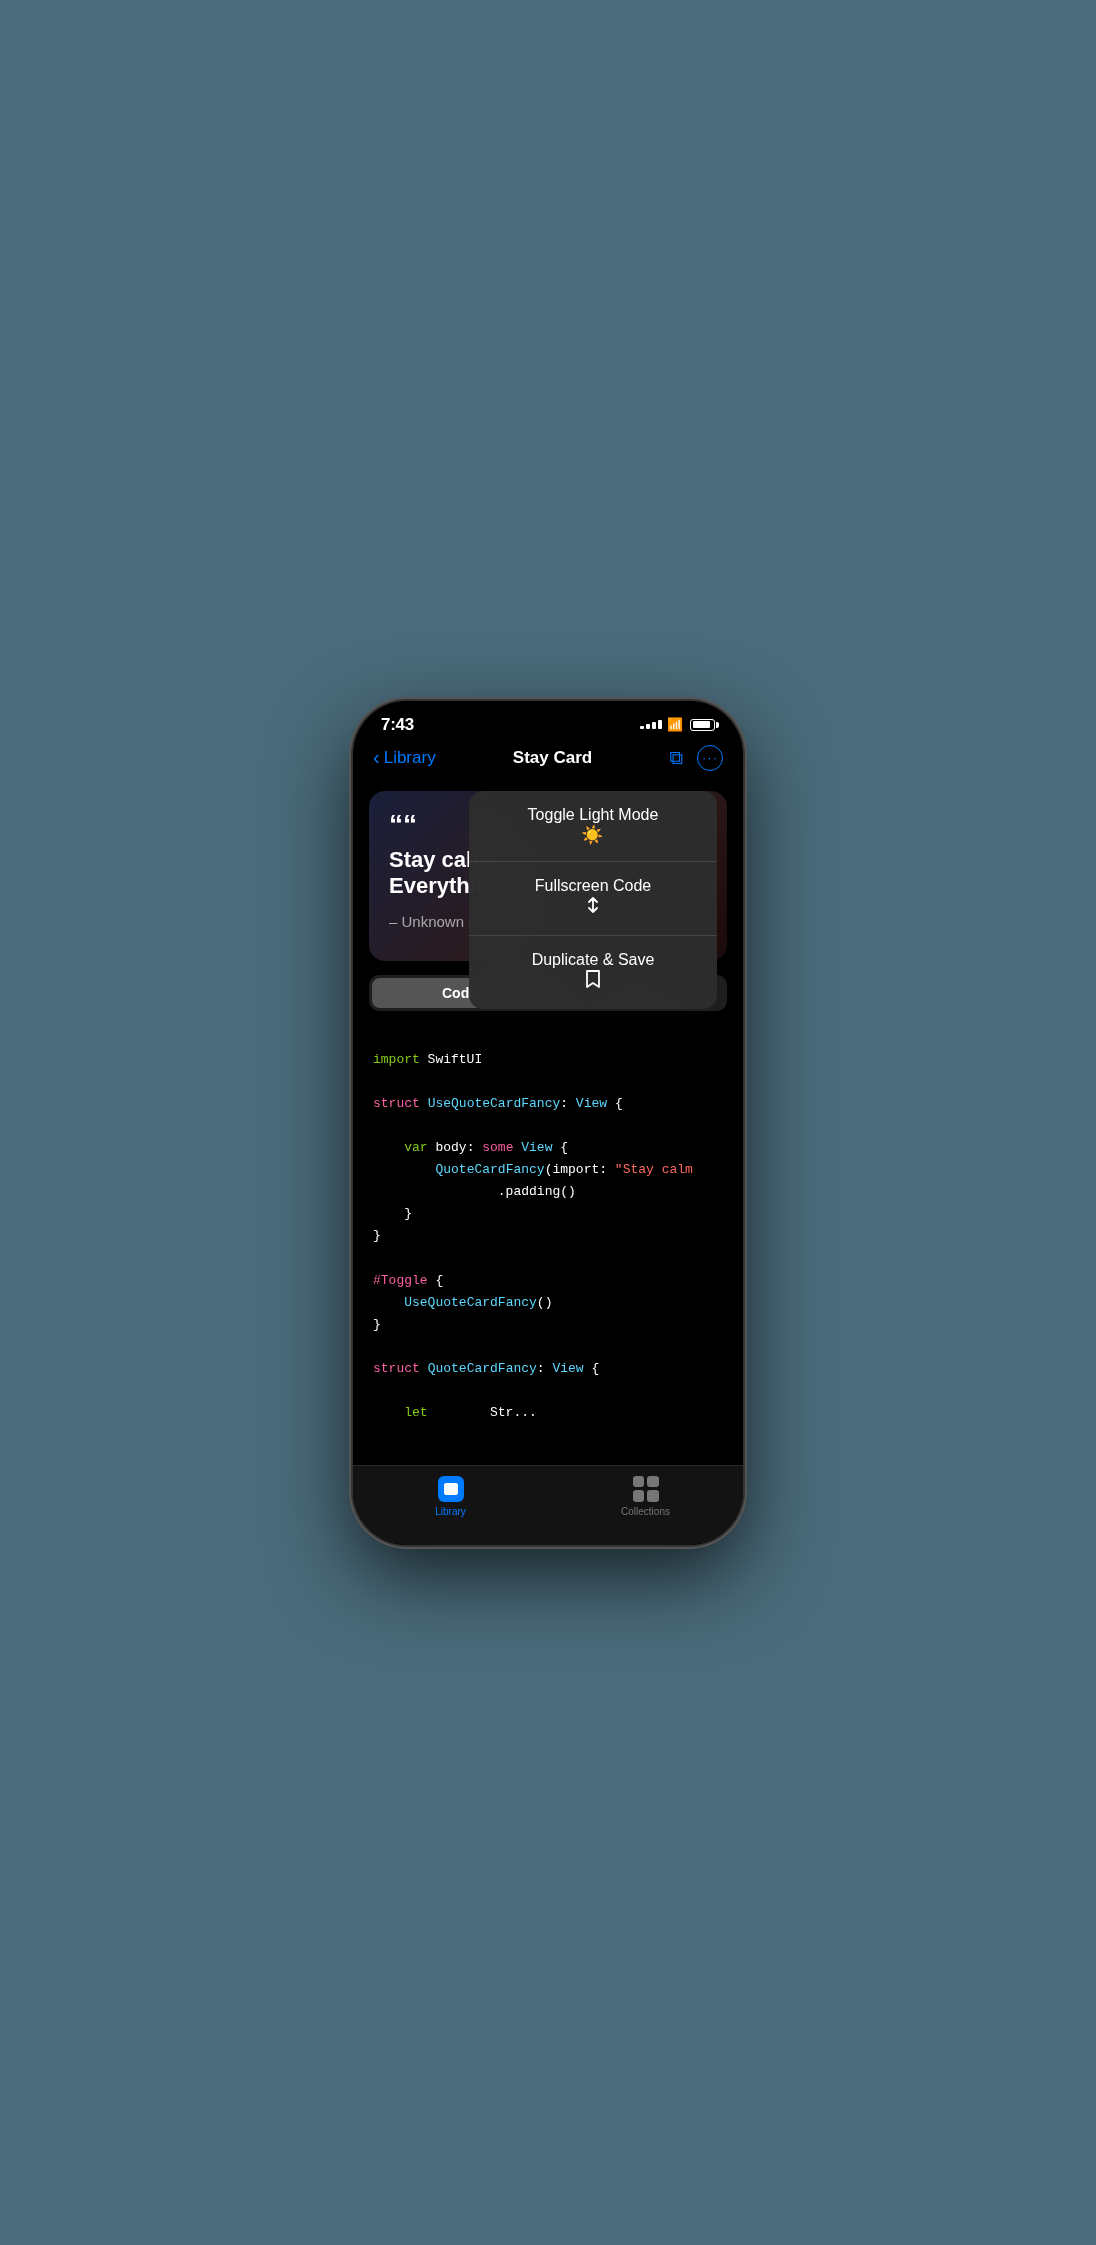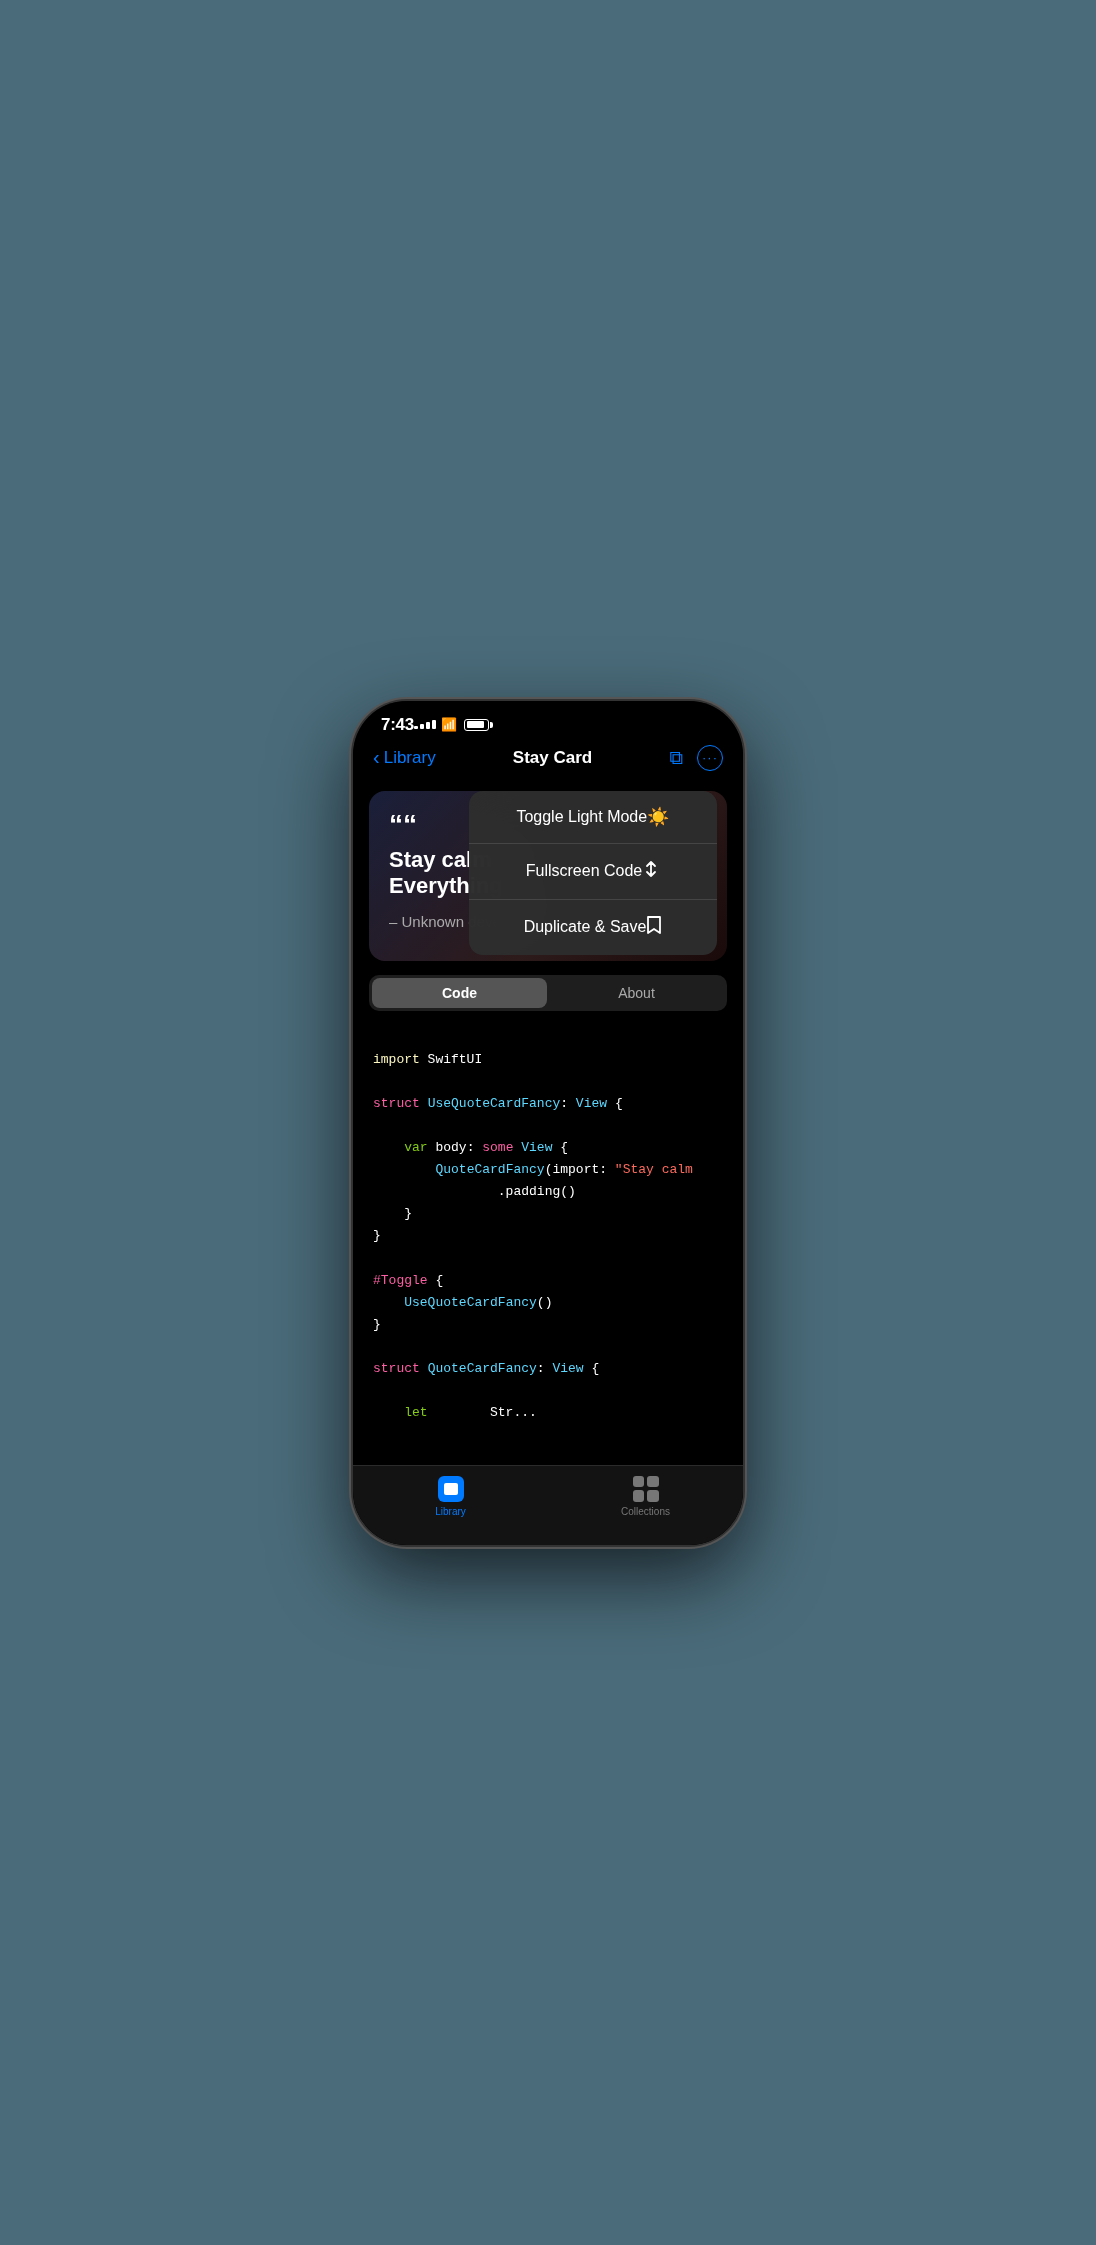--- a/index.html
+++ b/index.html
@@ -32,20 +32,21 @@
       background: #000;
       border-radius: 50px;
       overflow: hidden;
       display: flex;
       flex-direction: column;
     }
 
     
     .status-bar {
       display: flex;
+      justify-content: space-between;
       align-items: center;
       padding: 14px 28px 6px;
       color: #fff;
       flex-shrink: 0;
     }
 
     .status-time {
       font-size: 17px;
       font-weight: 600;
       letter-spacing: -0.3px;
@@ -199,20 +200,21 @@
 
     .menu-item {
       display: flex;
       justify-content: center;
       align-items: center;
       padding: 15px 32px;
       color: #fff;
       font-size: 16px;
       cursor: pointer;
       border-bottom: 0.5px solid rgba(255,255,255,0.12);
+      flex-direction: column;
     }
 
     .menu-item:last-child {
       border-bottom: none;
     }
 
     .menu-item-icon {
       font-size: 18px;
       color: #fff;
     }
@@ -251,21 +253,21 @@
       font-size: 13px;
       line-height: 1.7;
       overflow: hidden;
     }
 
     .code-line {
       display: block;
       white-space: pre;
     }
 
-    .kw-import { color: #fef9c3; }
+    .kw-import { color: #84cc16; }
     .kw-struct { color: #FC5FA3; }
     .kw-var { color: #84cc16; }
     .kw-preview { color: #FC5FA3; }
     .type-name { color: #5DD8FF; }
     .kw-some { color: #FC5FA3; }
     .string-val { color: #FC6A5D; }
     .code-white { color: #fff; }
 
     
     .bottom-tab-bar {

